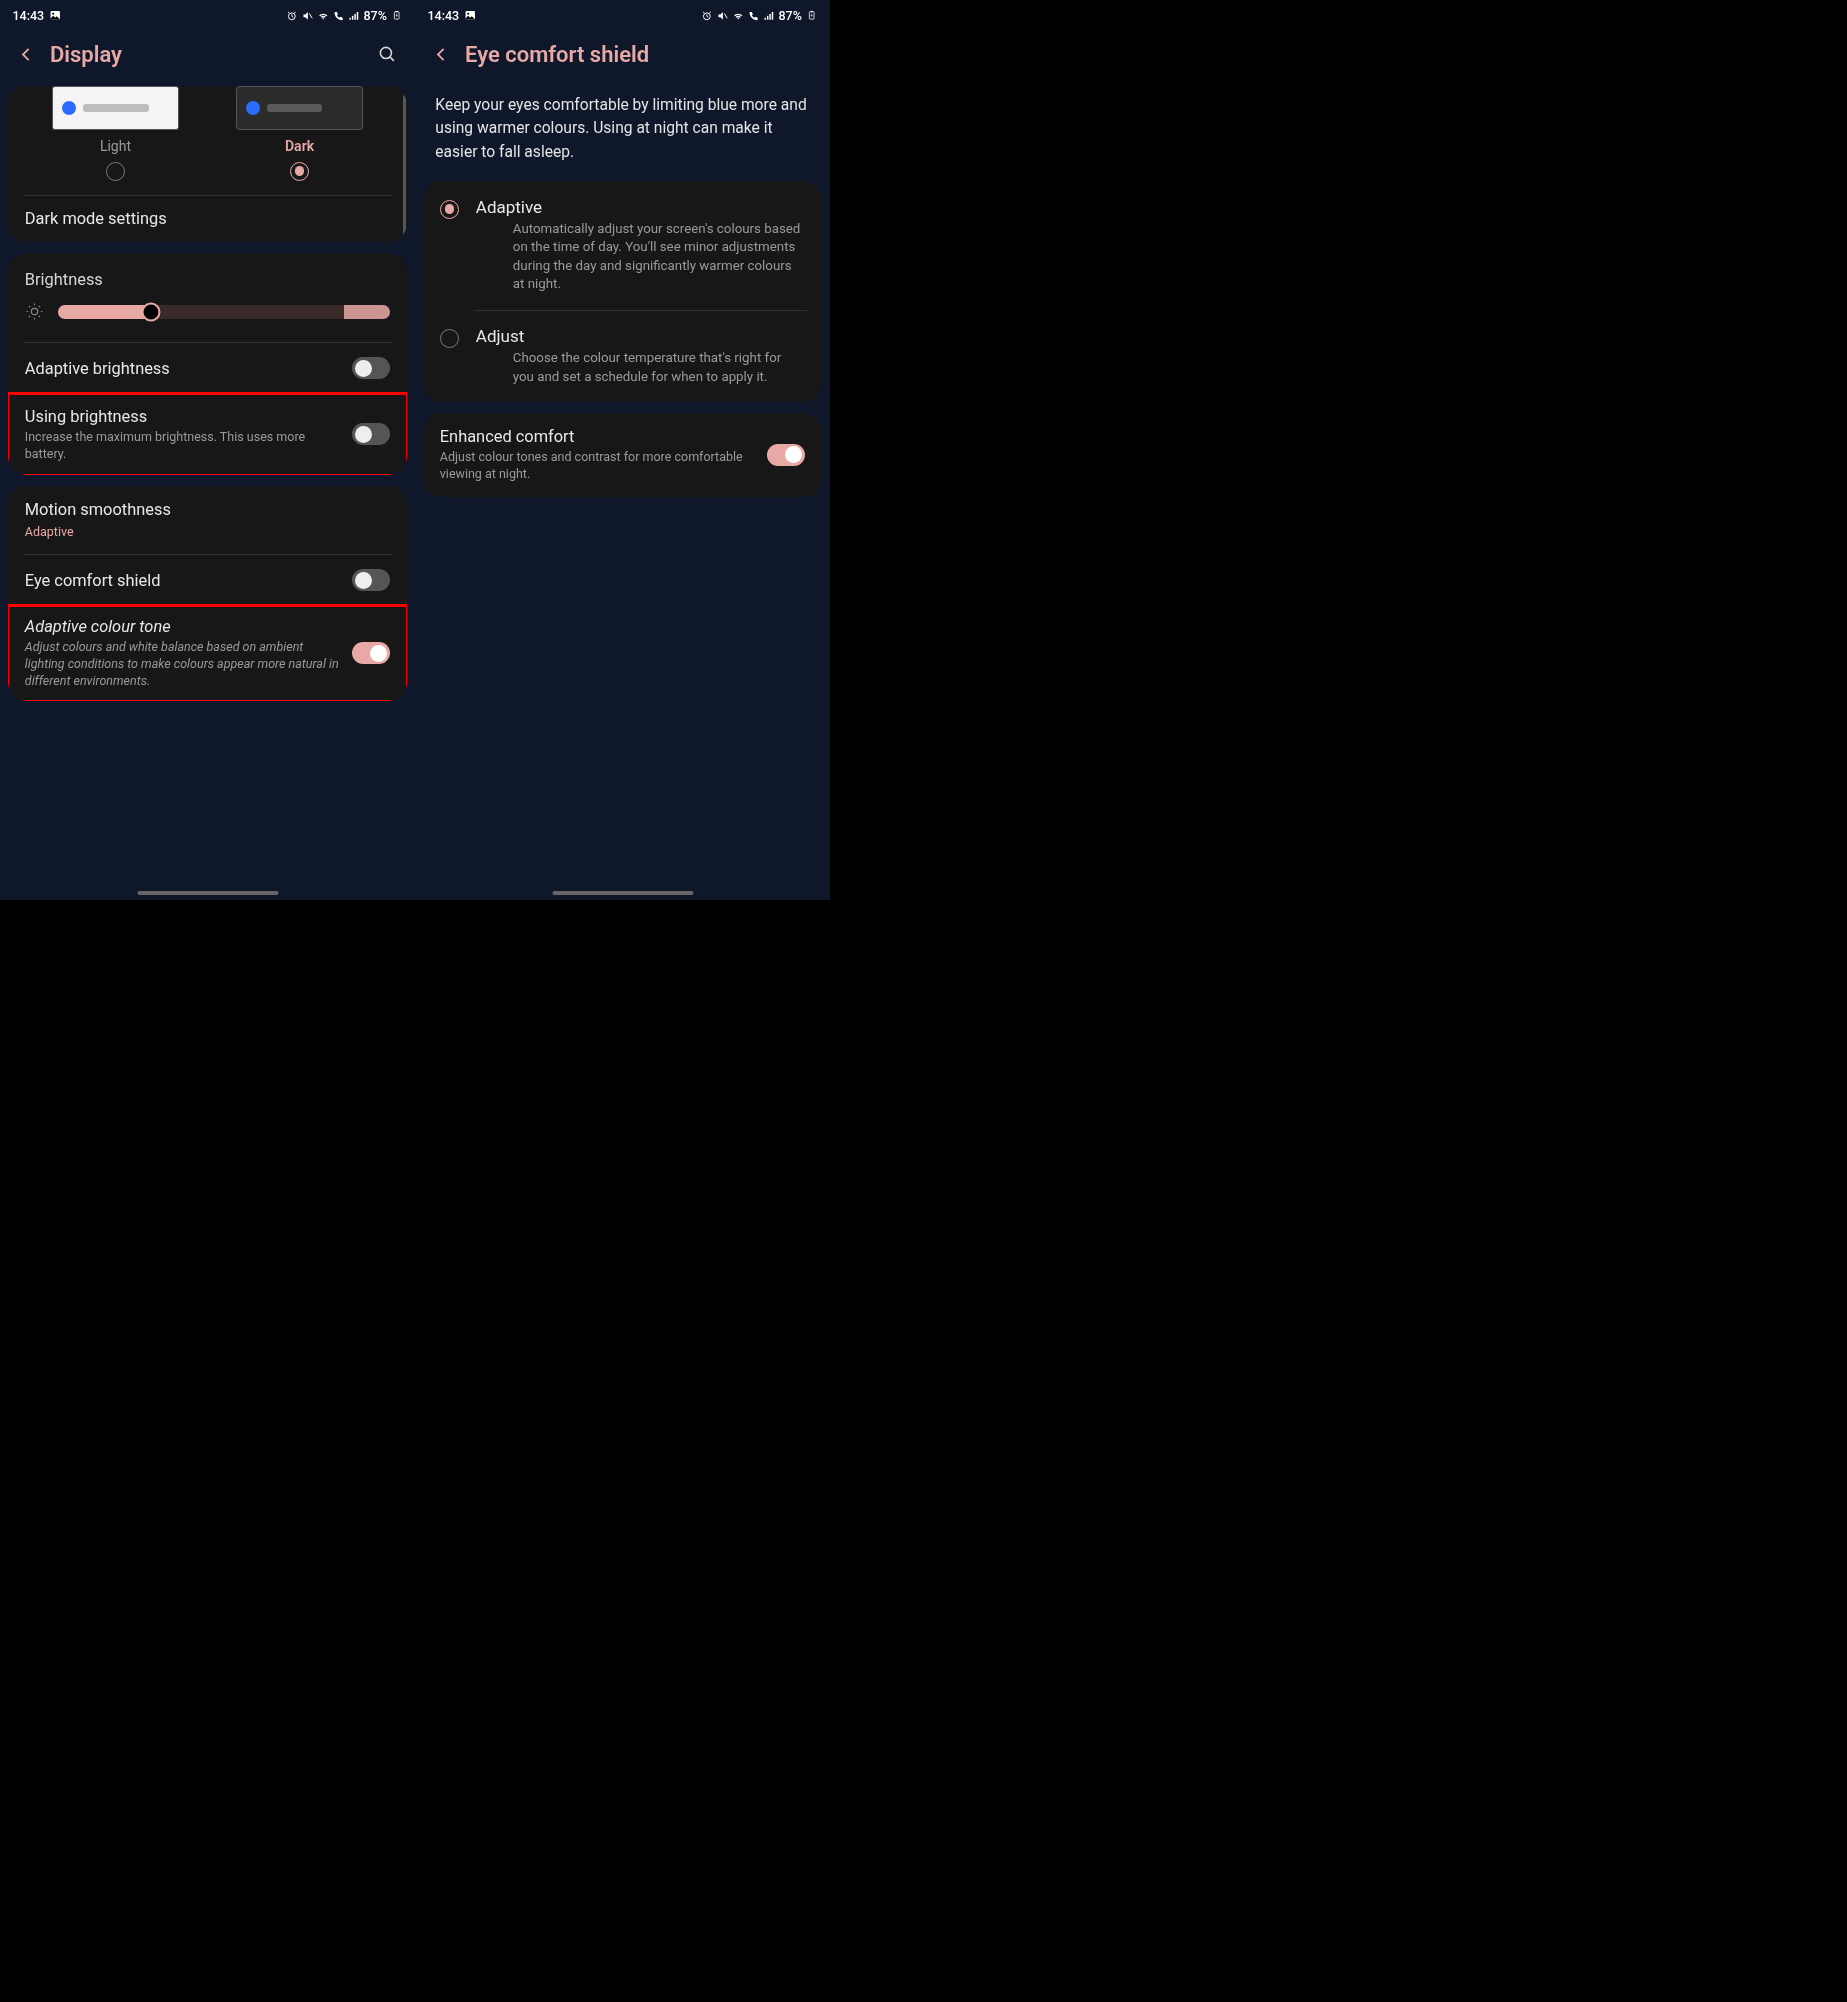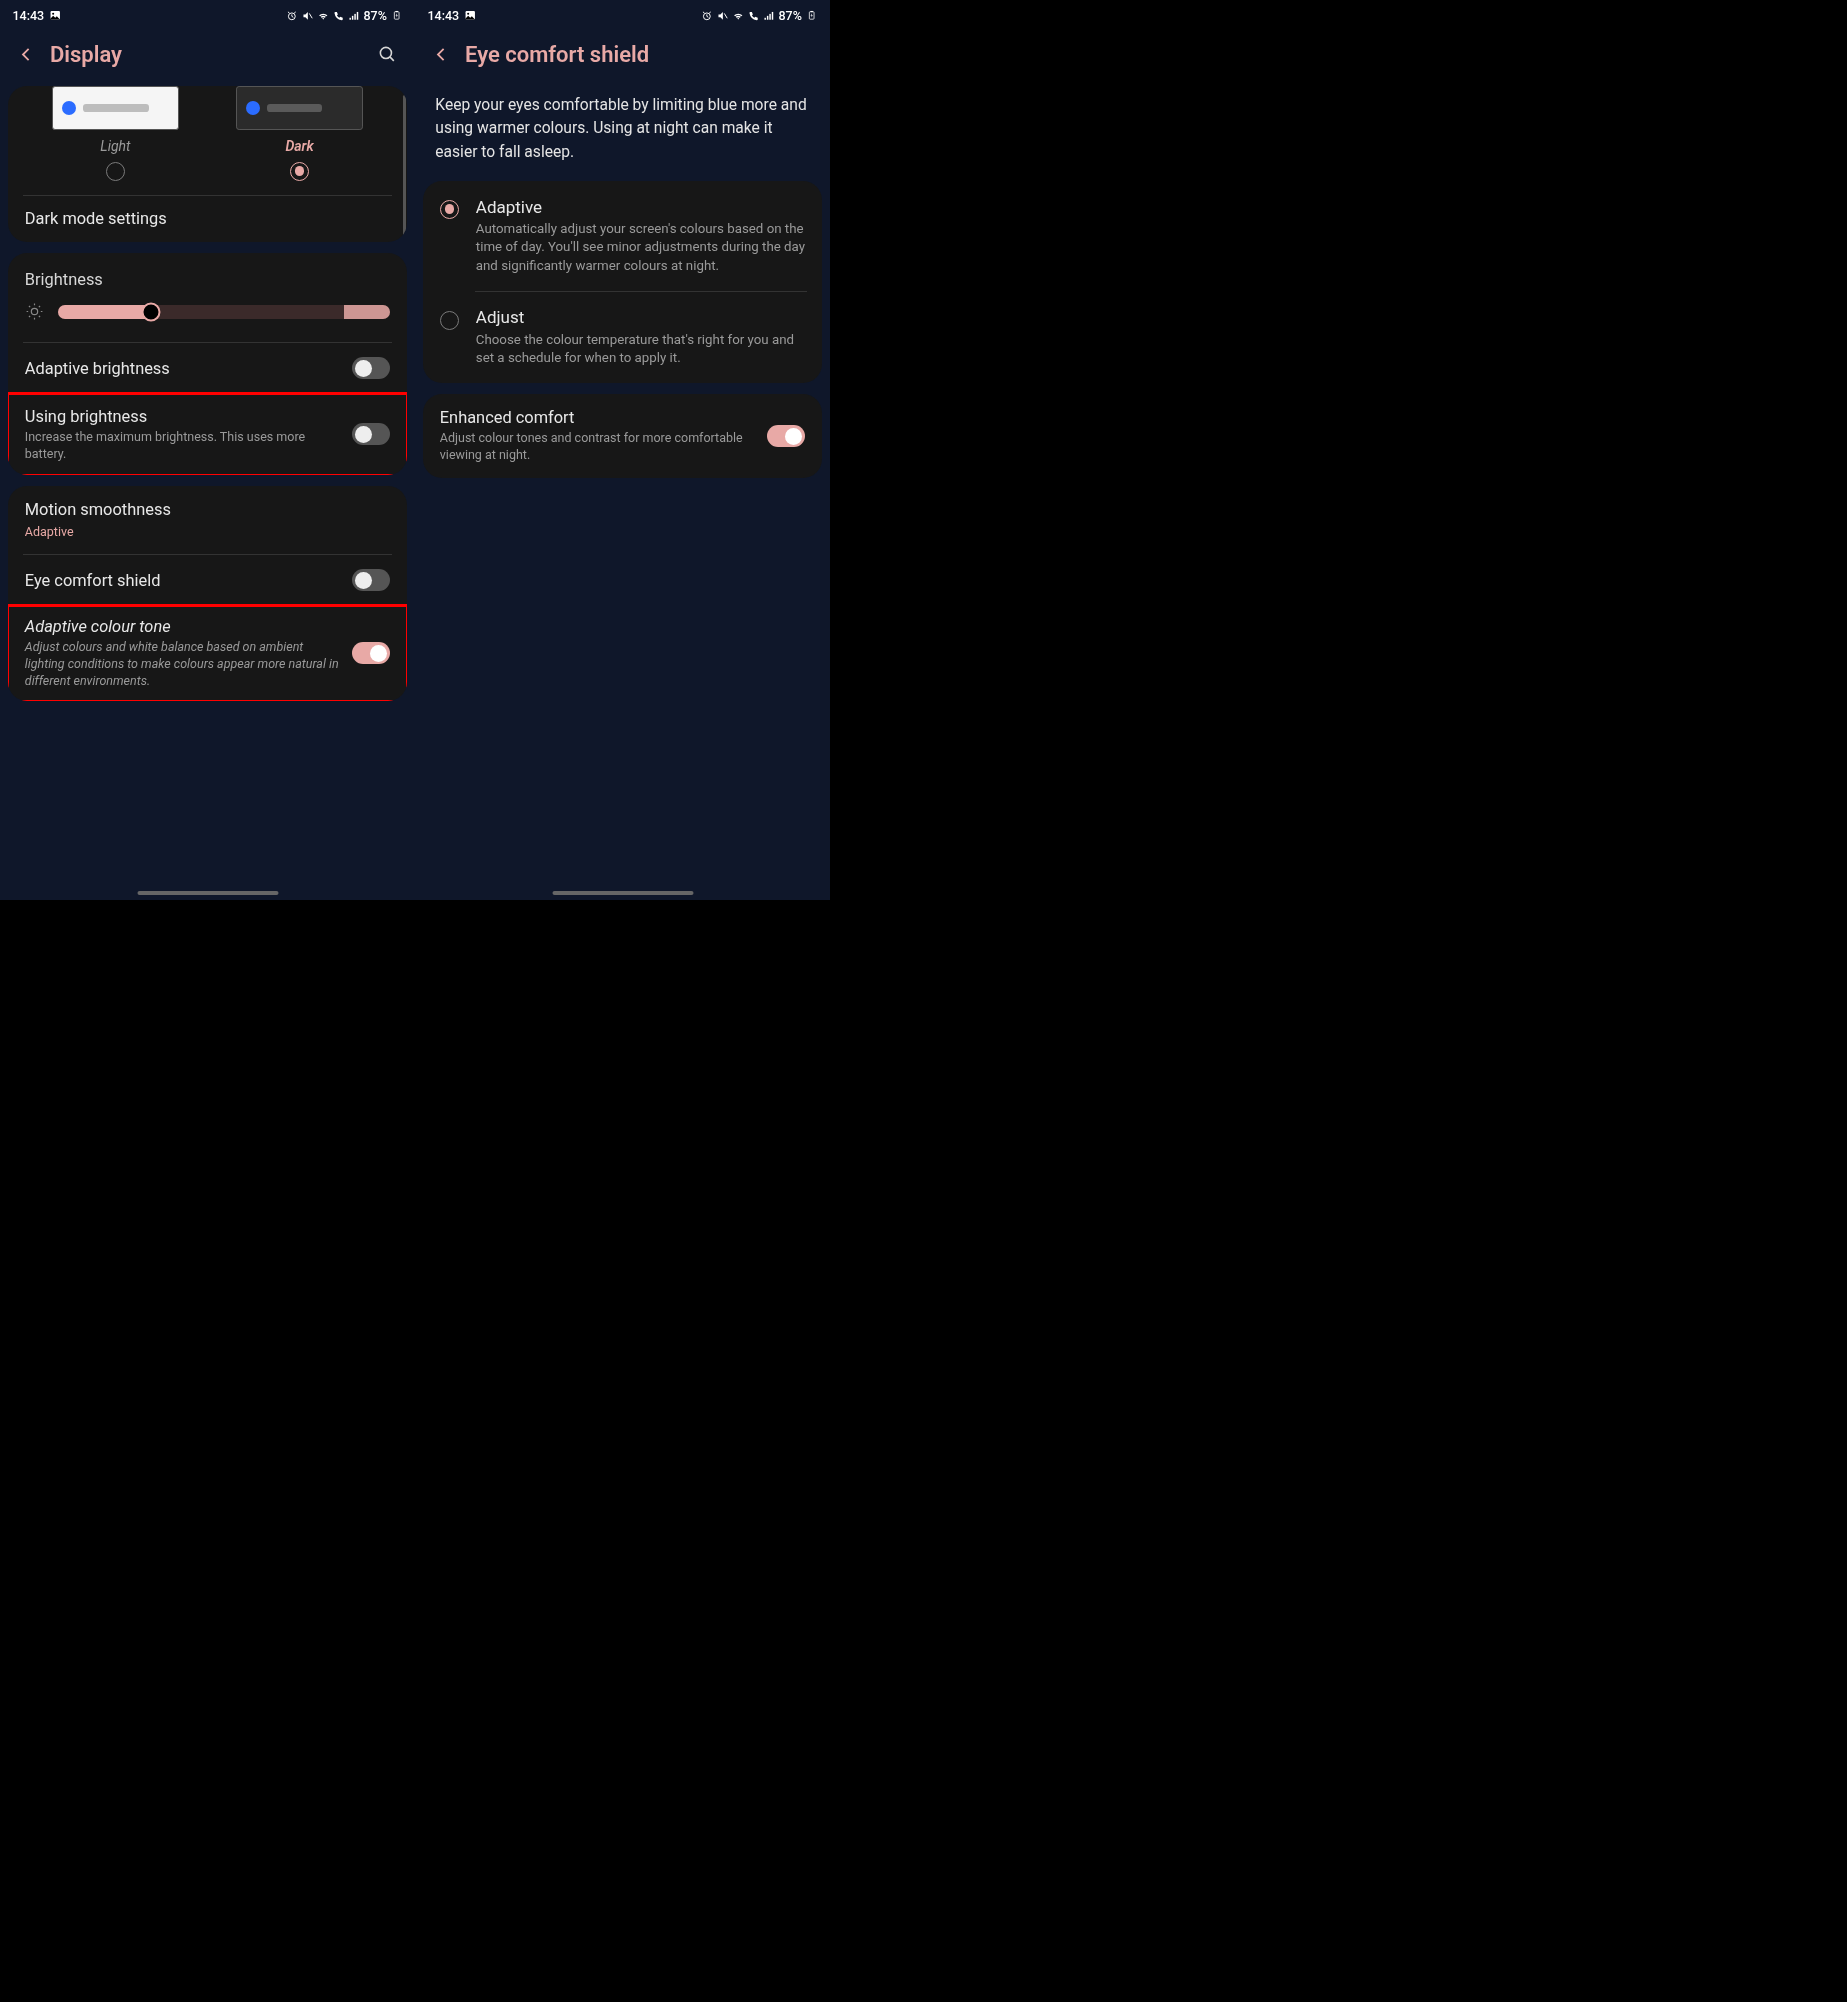--- a/index.html
+++ b/index.html
@@ -12,21 +12,21 @@
   .status-icon { width:12.5px; height:12.5px; display:inline-flex; align-items:center; justify-content:center; }
   
   .header { display:flex; align-items:center; padding:11px 17px 19px; gap:14px; }
   .back-btn { width:19px; height:19px; display:flex; align-items:center; justify-content:center; color:#e8a9a6; }
   .title { font-size:22px; font-weight:600; color:#e8a9a6; flex:1; }
   .search-btn { width:20.3px; height:20.3px; display:flex; align-items:center; justify-content:center; color:#d6d6d6; }
   
   .card { background:#171717; border-radius:19px; margin:0 7.8px 11px; padding:0; overflow:hidden; position:relative; }
   
   .theme-row { display:flex; justify-content:space-around; padding:0 15.6px 0; }
-  .theme-opt { display:flex; flex-direction:column; align-items:center; gap:7.8px;font-style:italic; }
+  .theme-opt { display:flex; flex-direction:column; align-items:center; gap:7.8px; }
   .theme-preview { width:127px; height:44px; border-radius:3.1px; display:flex; align-items:center; padding:0 9.4px; gap:6.3px; overflow:hidden; }
   .theme-preview.light { background:#f5f5f5; border:0.8px solid #555; }
   .theme-preview.dark { background:#2b2b2b; border:0.8px solid #555; }
   .dot-blue { width:14px; height:14px; border-radius:50%; background:#2b6cff; }
   .bar-l { width:66px; height:7.8px; border-radius:3.1px; background:#bdbdbd; }
   .bar-d { width:55px; height:7.8px; border-radius:3.1px; background:#5a5a5a; }
   .theme-label { font-size:14px; color:#9a9a9a; }
   .theme-label.sel { color:#e8a9a6; font-weight:600; }
   .radio { width:19px; height:19px; border-radius:50%; border:1.6px solid #7a7a7a; display:flex; align-items:center; justify-content:center; }
   .radio.sel { border-color:#e8a9a6; }
@@ -58,21 +58,21 @@
   .scroll-hint { position:absolute; right:1.6px; top:9.4px; width:3.1px; height:235px; background:#555; border-radius:1.6px; }
   
   .navbar { position:absolute; bottom:4.7px; left:50%; transform:translateX(-50%); width:141px; height:3.9px; background:#666; border-radius:2.3px; }
   
   .desc { font-size:15.6px; color:#e4e4e4; padding:7.8px 20.3px 17px; line-height:1.5; }
   
   .radio-row { display:flex; gap:17px; padding:15.6px 17px; }
   .radio-row .radio { margin-top:3.1px; flex-shrink:0; }
   .radio-text { flex:1; }
   .radio-title { font-size:17px; color:#e8e8e8; margin-bottom:3.1px; }
-  .radio-desc { font-size:13.3px; color:#9a9a9a; line-height:1.4; }
+  .radio-desc { font-size:13.3px; color:#9a9a9a; line-height:1.4;margin-left:37px; }
   
   .on-card { background:#201919; border-radius:20.3px; margin:0 9.4px 7.8px; padding:15.6px 19px; display:flex; align-items:center; justify-content:space-between; }
   .on-label { font-size:19px; color:#e8a9a6; font-weight:500; }
   .toggle.big { width:39px; height:23.5px; border-radius:11.7px; }
   .toggle.big::after { width:19px; height:19px; top:2.3px; left:2.3px; }
   .toggle.big.on::after { left:18px; }
 </style>
 </head>
 <body>
 

